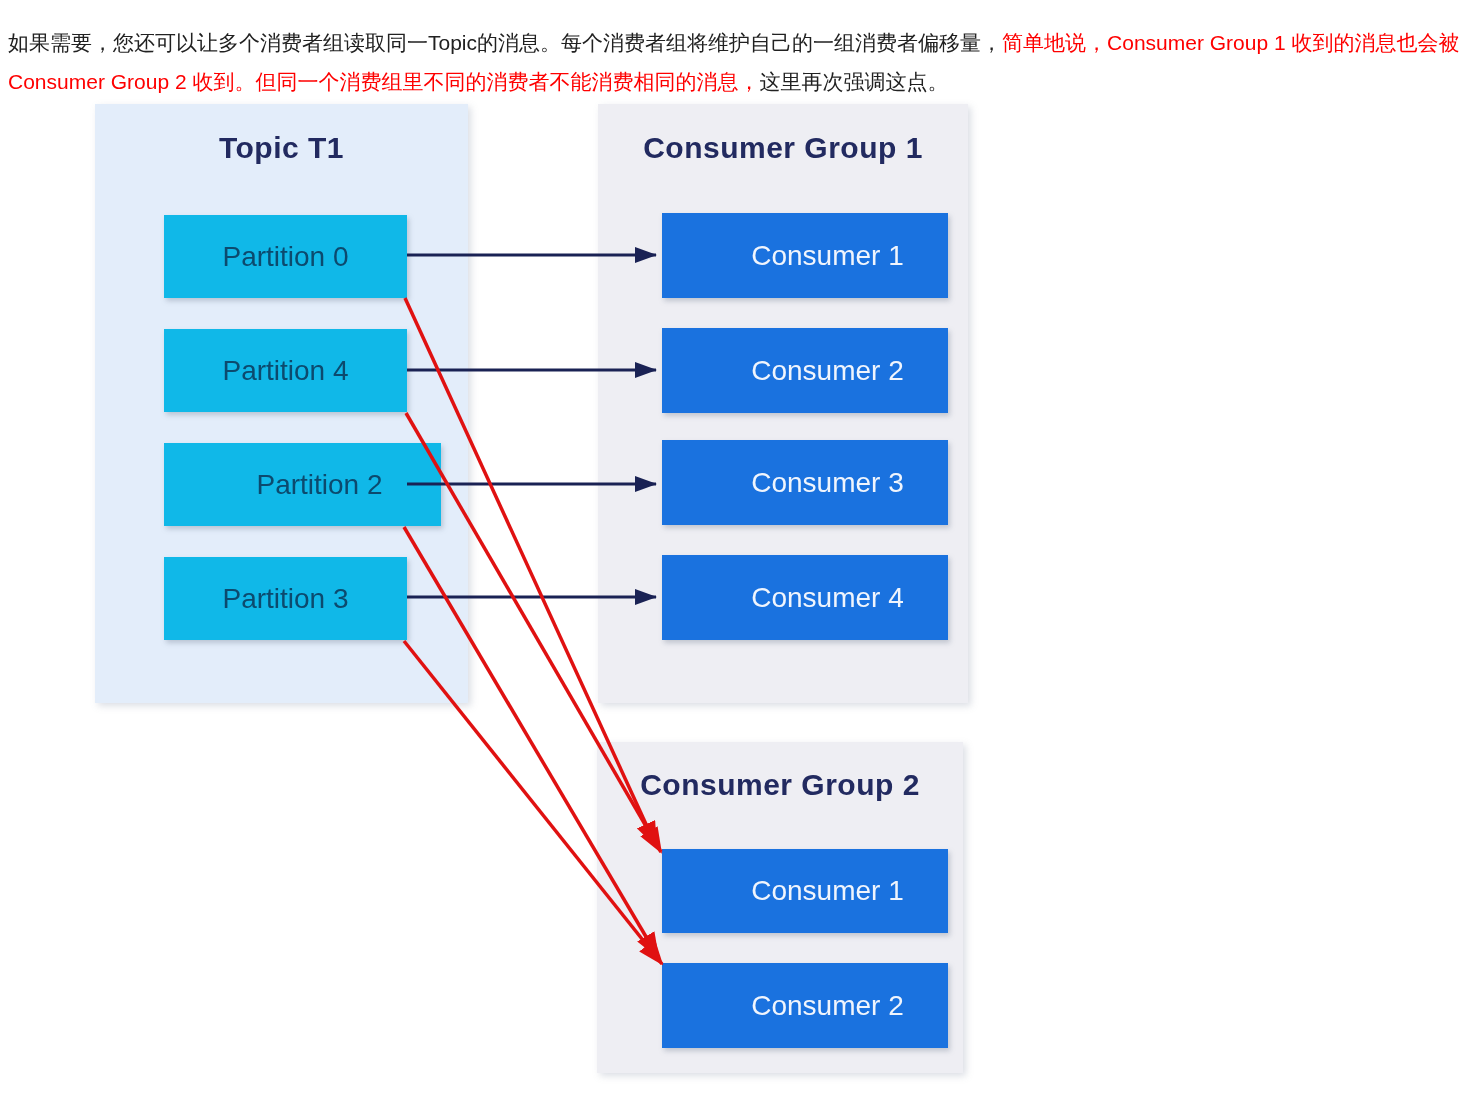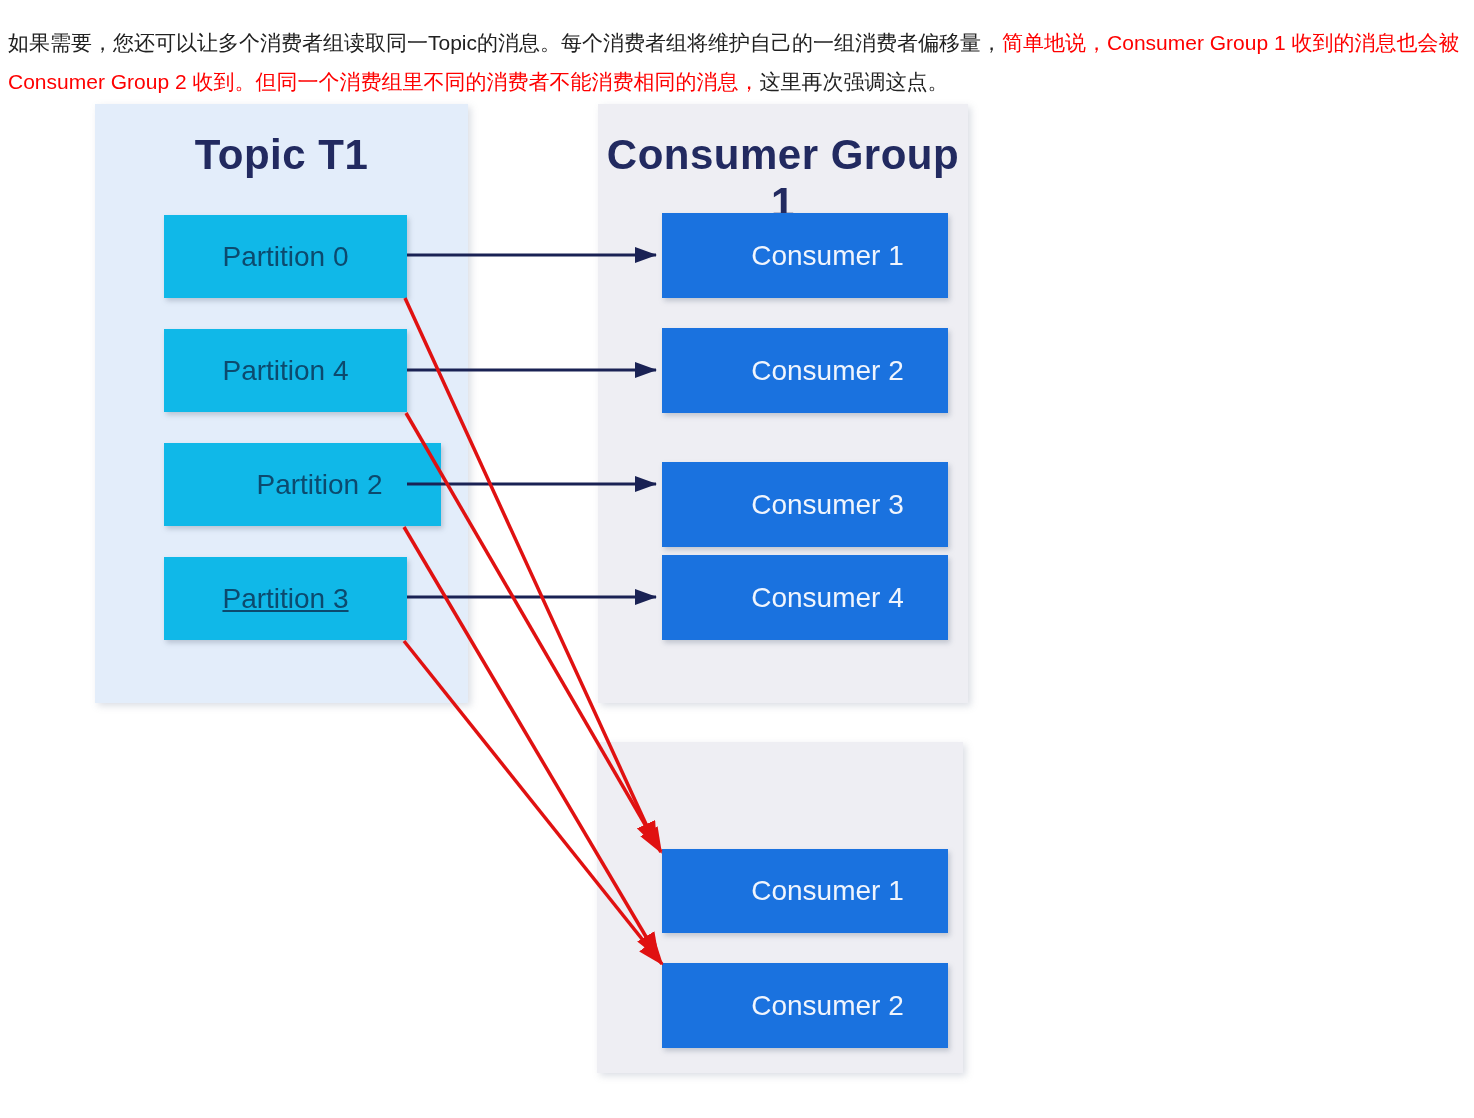--- a/index.html
+++ b/index.html
@@ -9,21 +9,21 @@
   
   .intro{position:absolute;left:8px;top:2px;right:10px;font-size:21px;line-height:39px;color:#212121;}
   .intro .red{color:#fe0000;}
 
   
   .panel{position:absolute;box-shadow:3px 3px 7px rgba(140,150,170,0.30);}
   #topic-panel{left:95px;top:104px;width:373px;height:599px;background:#e3edfa;}
   #cg1-panel{left:598px;top:104px;width:370px;height:599px;background:#eeeef3;}
   #cg2-panel{left:597px;top:742px;width:366px;height:331px;background:#eeeef3;}
 
-  .panel-title{position:absolute;text-align:center;font-weight:bold;font-size:42px;color:#222a60;letter-spacing:0.5px;}
+  .panel-title{position:absolute;text-align:center;font-weight:bold;font-size:30px;color:#222a60;letter-spacing:0.5px;}
   #topic-title{left:95px;top:131px;width:373px;}
   #cg1-title{left:598px;top:131px;width:370px;}
   #cg2-title{left:597px;top:768px;width:366px;}
 
   
   .pbox,.cbox{position:absolute;display:flex;align-items:center;justify-content:center;
       font-size:28px;box-shadow:2px 3px 5px rgba(110,120,140,0.35);}
   .pbox{left:164px;width:243px;height:83px;background:#10b8e8;color:#0c4a6e;}
   .cbox{left:662px;width:241px;height:85px;background:#1a72df;color:#f0f5fd;padding-left:45px;}
 
@@ -36,29 +36,30 @@
 <div id="stage">
 
   <p class="intro"><span>如果需要，您还可以让多个消费者组读取同一Topic的消息。每个消费者组将维护自己的一组消费者偏移量，</span><span class="red">简单地说，Consumer Group 1 收到的消息也会被Consumer Group 2 收到。但同一个消费组里不同的消费者不能消费相同的消息，</span><span>这里再次强调这点。</span></p>
 
   <div class="panel" id="topic-panel"></div>
   <div class="panel" id="cg1-panel"></div>
   <div class="panel" id="cg2-panel"></div>
 
   <div class="panel-title" id="topic-title">Topic T1</div>
   <div class="panel-title" id="cg1-title">Consumer Group 1</div>
+  <div class="panel-title" id="cg2-title">Consumer Group 2</div>
 
   <div class="pbox" style="top:215px;">Partition 0</div>
   <div class="pbox" style="top:329px;">Partition 4</div>
   <div class="pbox" style="top:443px;padding-left:34px;">Partition 2</div>
-  <div class="pbox" style="top:557px;text-decoration:underline;">Partition 3</div>
+  <div class="pbox" style="top:557px;">Partition 3</div>
 
   <div class="cbox" style="top:213px;">Consumer 1</div>
   <div class="cbox" style="top:328px;">Consumer 2</div>
-  <div class="cbox" style="top:462px;">Consumer 3</div>
+  <div class="cbox" style="top:440px;">Consumer 3</div>
   <div class="cbox" style="top:555px;">Consumer 4</div>
 
   <div class="cbox" style="top:849px;height:84px;">Consumer 1</div>
   <div class="cbox" style="top:963px;">Consumer 2</div>
 
   <svg id="arrows" width="1474" height="1118" viewBox="0 0 1474 1118">
     <defs>
       <marker id="head-navy" markerUnits="userSpaceOnUse" markerWidth="22" markerHeight="16" refX="21" refY="8" orient="auto">
         <path id="head-navy-path" d="M0,0 L22,8 L0,16 Z" fill="#1a2254"></path>
       </marker>

